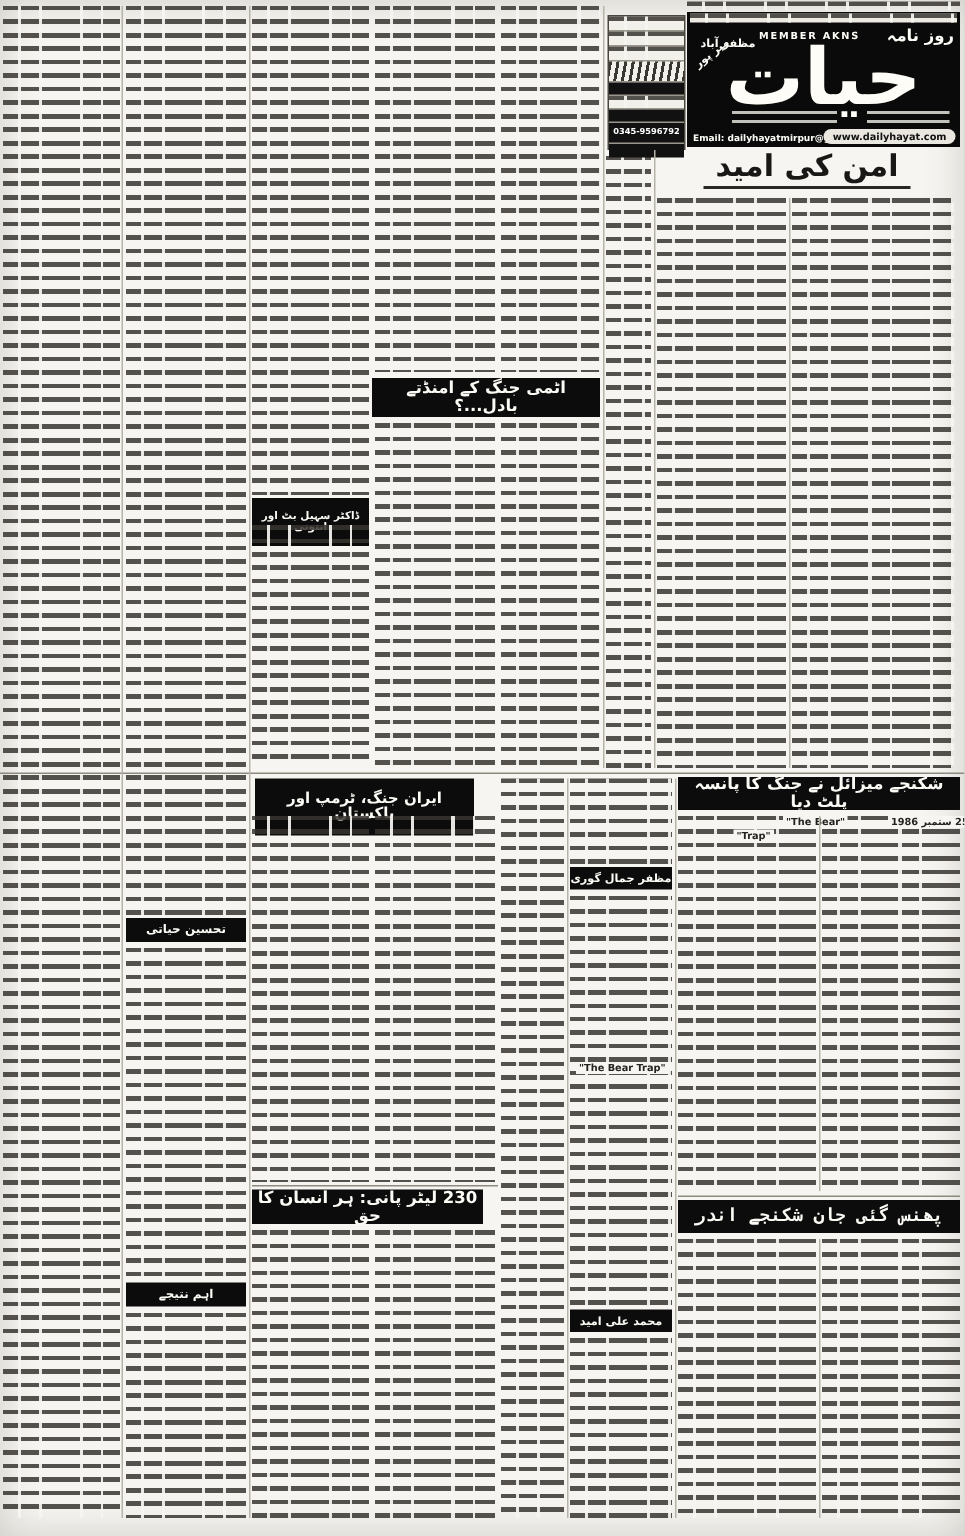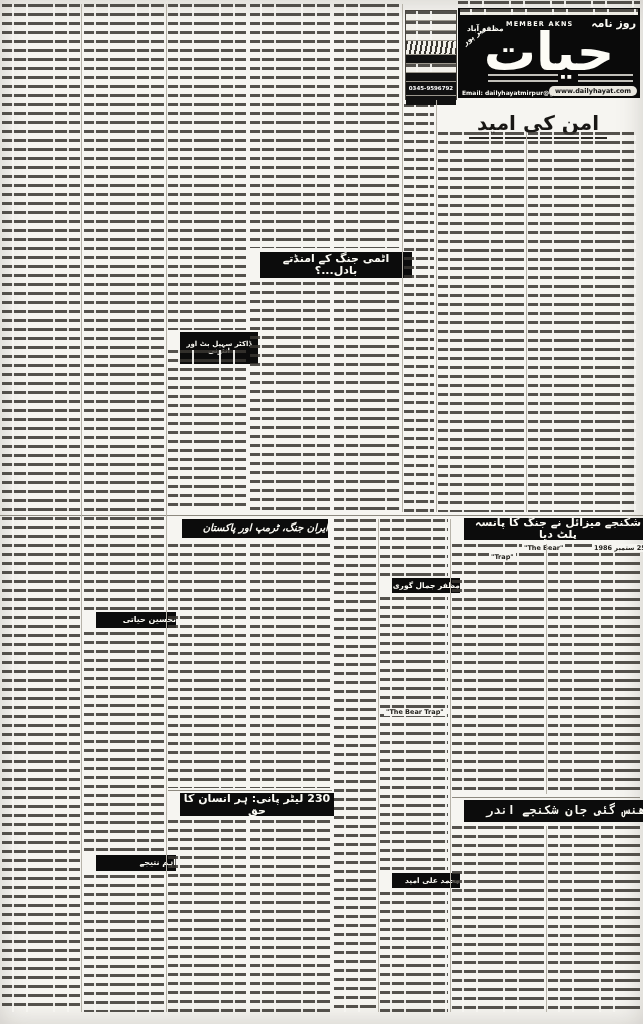--- a/index.html
+++ b/index.html
@@ -13,24 +13,24 @@
         rgba(246,245,241,0) 12px, rgba(246,245,241,0) 24px,
         rgba(246,245,241,.92) 24px, rgba(246,245,241,.92) 26px,
         rgba(246,245,241,0) 26px, rgba(246,245,241,0) 41px),
       repeating-linear-gradient(180deg, rgba(56,53,48,.85) 0px, rgba(56,53,48,.85) 3px,
         rgba(56,53,48,0) 3px, rgba(56,53,48,0) 9px);}
   .txw{background-image:repeating-linear-gradient(180deg, rgba(240,238,230,.8) 0px, rgba(240,238,230,.8) 2px,
         rgba(0,0,0,0) 2px, rgba(0,0,0,0) 6px);}
   .scrib{background-image:repeating-linear-gradient(100deg,#3a3731 0 2px,rgba(0,0,0,0) 2px 5px);}
   .vrule{width:1px;background:#b7b3a9;}
   .hrule{height:1px;background:#8d897f;}
-  .bar{background:#0c0c0c;color:#fbfaf4;display:flex;align-items:center;
-       font-weight:bold;direction:rtl;text-align:center;line-height:1.05;margin-left:12px;}
+  .bar{background:#0c0c0c;color:#fbfaf4;display:flex;align-items:center;justify-content:center;
+       font-weight:bold;direction:rtl;text-align:center;line-height:1.05;}
   .urdu{direction:rtl;font-family:"DejaVu Sans",sans-serif;}
-  .headline{color:#191715;font-weight:bold;text-align:center;margin-top:13px;}
+  .headline{color:#191715;font-weight:bold;text-align:center;}
   .headline span{display:inline-block;border-bottom:2px solid #2a2824;padding:0 8px 2px 8px;}
   .mast{background:#0a0a0a;color:#fdfcf6;}
   .snip{font-size:6.5px;color:#25231f;background:#f6f5f1;padding:0 2px;white-space:nowrap;font-weight:bold;}
   .crow{border-bottom:1px solid #9a968c;}
   .crow-dark{background:#111;}
 </style>
 </head>
 <body>
 
 <div id="page">
@@ -90,21 +90,21 @@
     <div class="abs" style="left:4px;bottom:2px;font-size:6px;font-weight:bold;">Email: dailyhayatmirpur@gmail.com</div>
     <div class="abs" style="right:3px;bottom:2px;background:#e9e7df;color:#111;font-size:6.5px;font-weight:bold;border-radius:7px;padding:1px 6px;">www.dailyhayat.com</div>
   </div>
 
   <div class="abs headline urdu" style="left:438px;top:98px;width:200px;height:28px;font-size:20px;"><span>امن کی امید</span></div>
   <div class="abs tx" style="left:438px;top:132px;width:86px;height:380px;"></div>
   <div class="abs tx" style="left:528px;top:132px;width:108px;height:380px;"></div>
 
   <div class="abs hrule" style="left:0;top:515px;width:643px;"></div>
 
-  <div class="abs bar urdu" style="left:170px;top:519px;width:146px;height:19px;font-size:10px;font-style:italic;">
+  <div class="abs bar urdu" style="left:170px;top:519px;width:146px;height:38px;font-size:10px;">
       <span>ایران جنگ، ٹرمپ اور پاکستان</span>
     </div>
   <div class="abs tx" style="left:168px;top:544px;width:78px;height:244px;"></div>
   <div class="abs tx" style="left:250px;top:544px;width:80px;height:244px;"></div>
 
   <div class="abs hrule" style="left:168px;top:790px;width:164px;"></div>
   <div class="abs bar urdu" style="left:168px;top:793px;width:154px;height:23px;font-size:11px;">
       <span>230 لیٹر پانی: ہر انسان کا حق</span>
     </div>
   <div class="abs tx" style="left:168px;top:820px;width:78px;height:192px;"></div>

